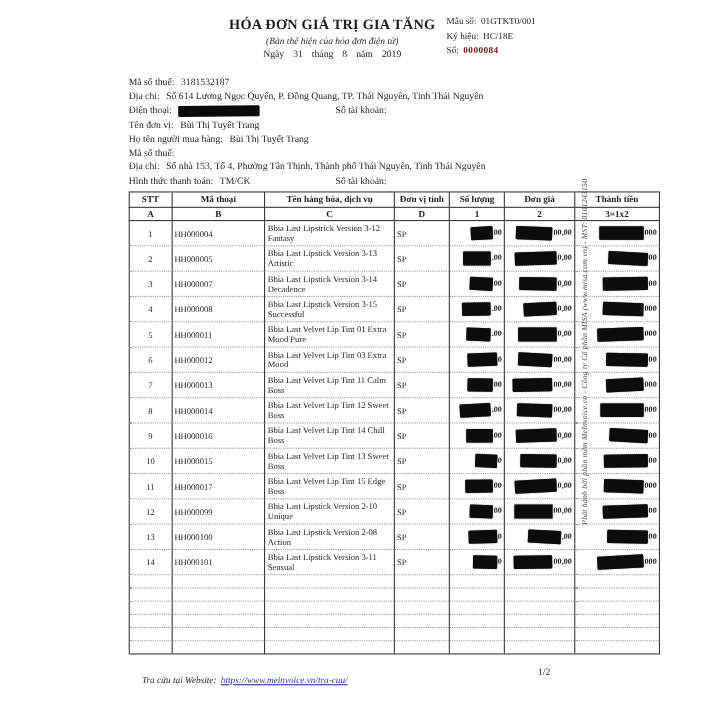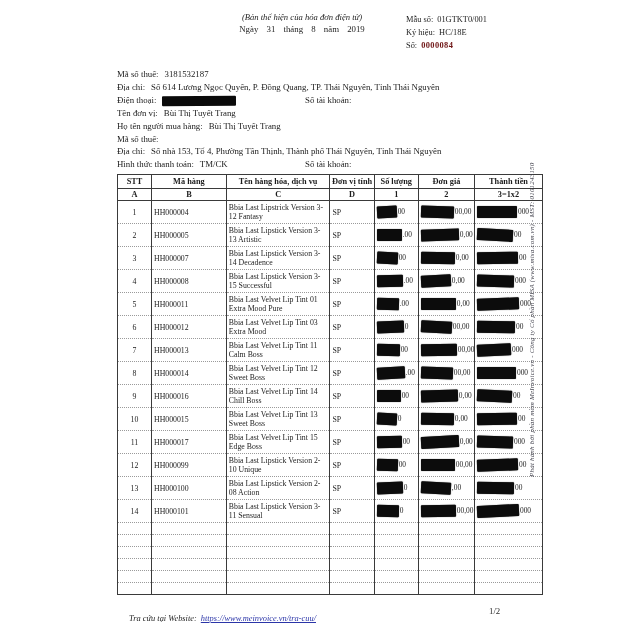--- a/index.html
+++ b/index.html
@@ -23,30 +23,30 @@
 
   
   .info{font-size:8.8px;line-height:12.9px;margin-top:4px;}
   .line{position:relative;white-space:nowrap;}
   .line .lbl{margin-right:6px;}
   .second{position:absolute;left:188px;top:0;text-align:right;}
   .redact-bar{display:inline-block;width:74px;height:10px;background:#0a0a0a;
               vertical-align:middle;border-radius:1px;transform:rotate(-.4deg);}
 
   
-  table.inv{border-collapse:collapse;width:426px;margin-top:3px;table-layout:fixed;}
+  table.inv{border-collapse:collapse;width:483px;margin-top:3px;table-layout:fixed;}
   table.inv,table.inv td,table.inv th{border-left:1px solid #3a3a3a;border-right:1px solid #3a3a3a;}
   table.inv{border:1px solid #3a3a3a;}
   th{font-size:8.3px;font-weight:bold;padding:2px 1px;border-bottom:1px solid #3a3a3a;}
   tr.codes td{font-size:8.3px;font-weight:bold;text-align:center;padding:1px;border-bottom:1px solid #3a3a3a;}
   tr.data-row td{font-size:7.8px;line-height:1.18;padding:1px 2px;border-top:1px dotted #9a9a9a;height:20px;vertical-align:middle;}
   tr.data-row:first-child td{border-top:none;}
   tr.empty-row td{height:9px;border-top:1px dotted #9a9a9a;}
   td.center{text-align:center;}
-  td.num{text-align:left;white-space:nowrap;padding-right:3px;}
+  td.num{text-align:right;white-space:nowrap;padding-right:3px;font-weight:bold;}
   .blob{display:inline-block;height:12px;background:#0c0c0c;border-radius:1px;
         vertical-align:middle;margin-right:1px;box-shadow:0 0 1px #444;}
   .frag{font-size:7.4px;color:#222;}
 
   
   .side-note{position:absolute;left:528px;top:92px;height:385px;
              writing-mode:vertical-rl;transform:rotate(180deg);
              font-style:italic;font-size:7px;color:#44444f;letter-spacing:.2px;white-space:nowrap;}
 
   
@@ -56,20 +56,21 @@
   .page-num{position:absolute;left:372px;top:2px;font-size:8.8px;color:#2b2b2b;}
 </style>
 </head>
 <body>
 
 <div class="page">
   <div class="content">
 
     <div class="head">
       <div class="head-center">
+        <div class="title">HÓA ĐƠN GIÁ TRỊ GIA TĂNG</div>
         <div class="subtitle">(Bản thể hiện của hóa đơn điện tử)</div>
         <div class="dateline">Ngày 31 tháng 8 năm 2019</div>
       </div>
       <div class="head-right">
         <div><span class="lbl">Mẫu số:</span><span>01GTKT0/001</span></div>
         <div><span class="lbl">Ký hiệu:</span><span>HC/18E</span></div>
         <div><span class="lbl">Số:</span><span class="inv-number">0000084</span></div>
       </div>
     </div>
 
@@ -99,21 +100,21 @@
           <col style="width:17.6%">
           <col style="width:24.4%">
         <col style="width:10.4%">
           <col style="width:10.4%">
           <col style="width:13.2%">
           <col style="width:16%">
       </colgroup>
       <thead>
         <tr>
           <th>STT</th>
-          <th>Mã hàng</th>
+          <th>Mã thoại</th>
           <th>Tên hàng hóa, dịch vụ</th>
           <th>Đơn vị tính</th>
           <th>Số lượng</th>
           <th>Đơn giá</th>
           <th>Thành tiền</th>
         </tr>
         <tr class="codes">
           <td>A</td>
           <td>B</td>
           <td>C</td>

